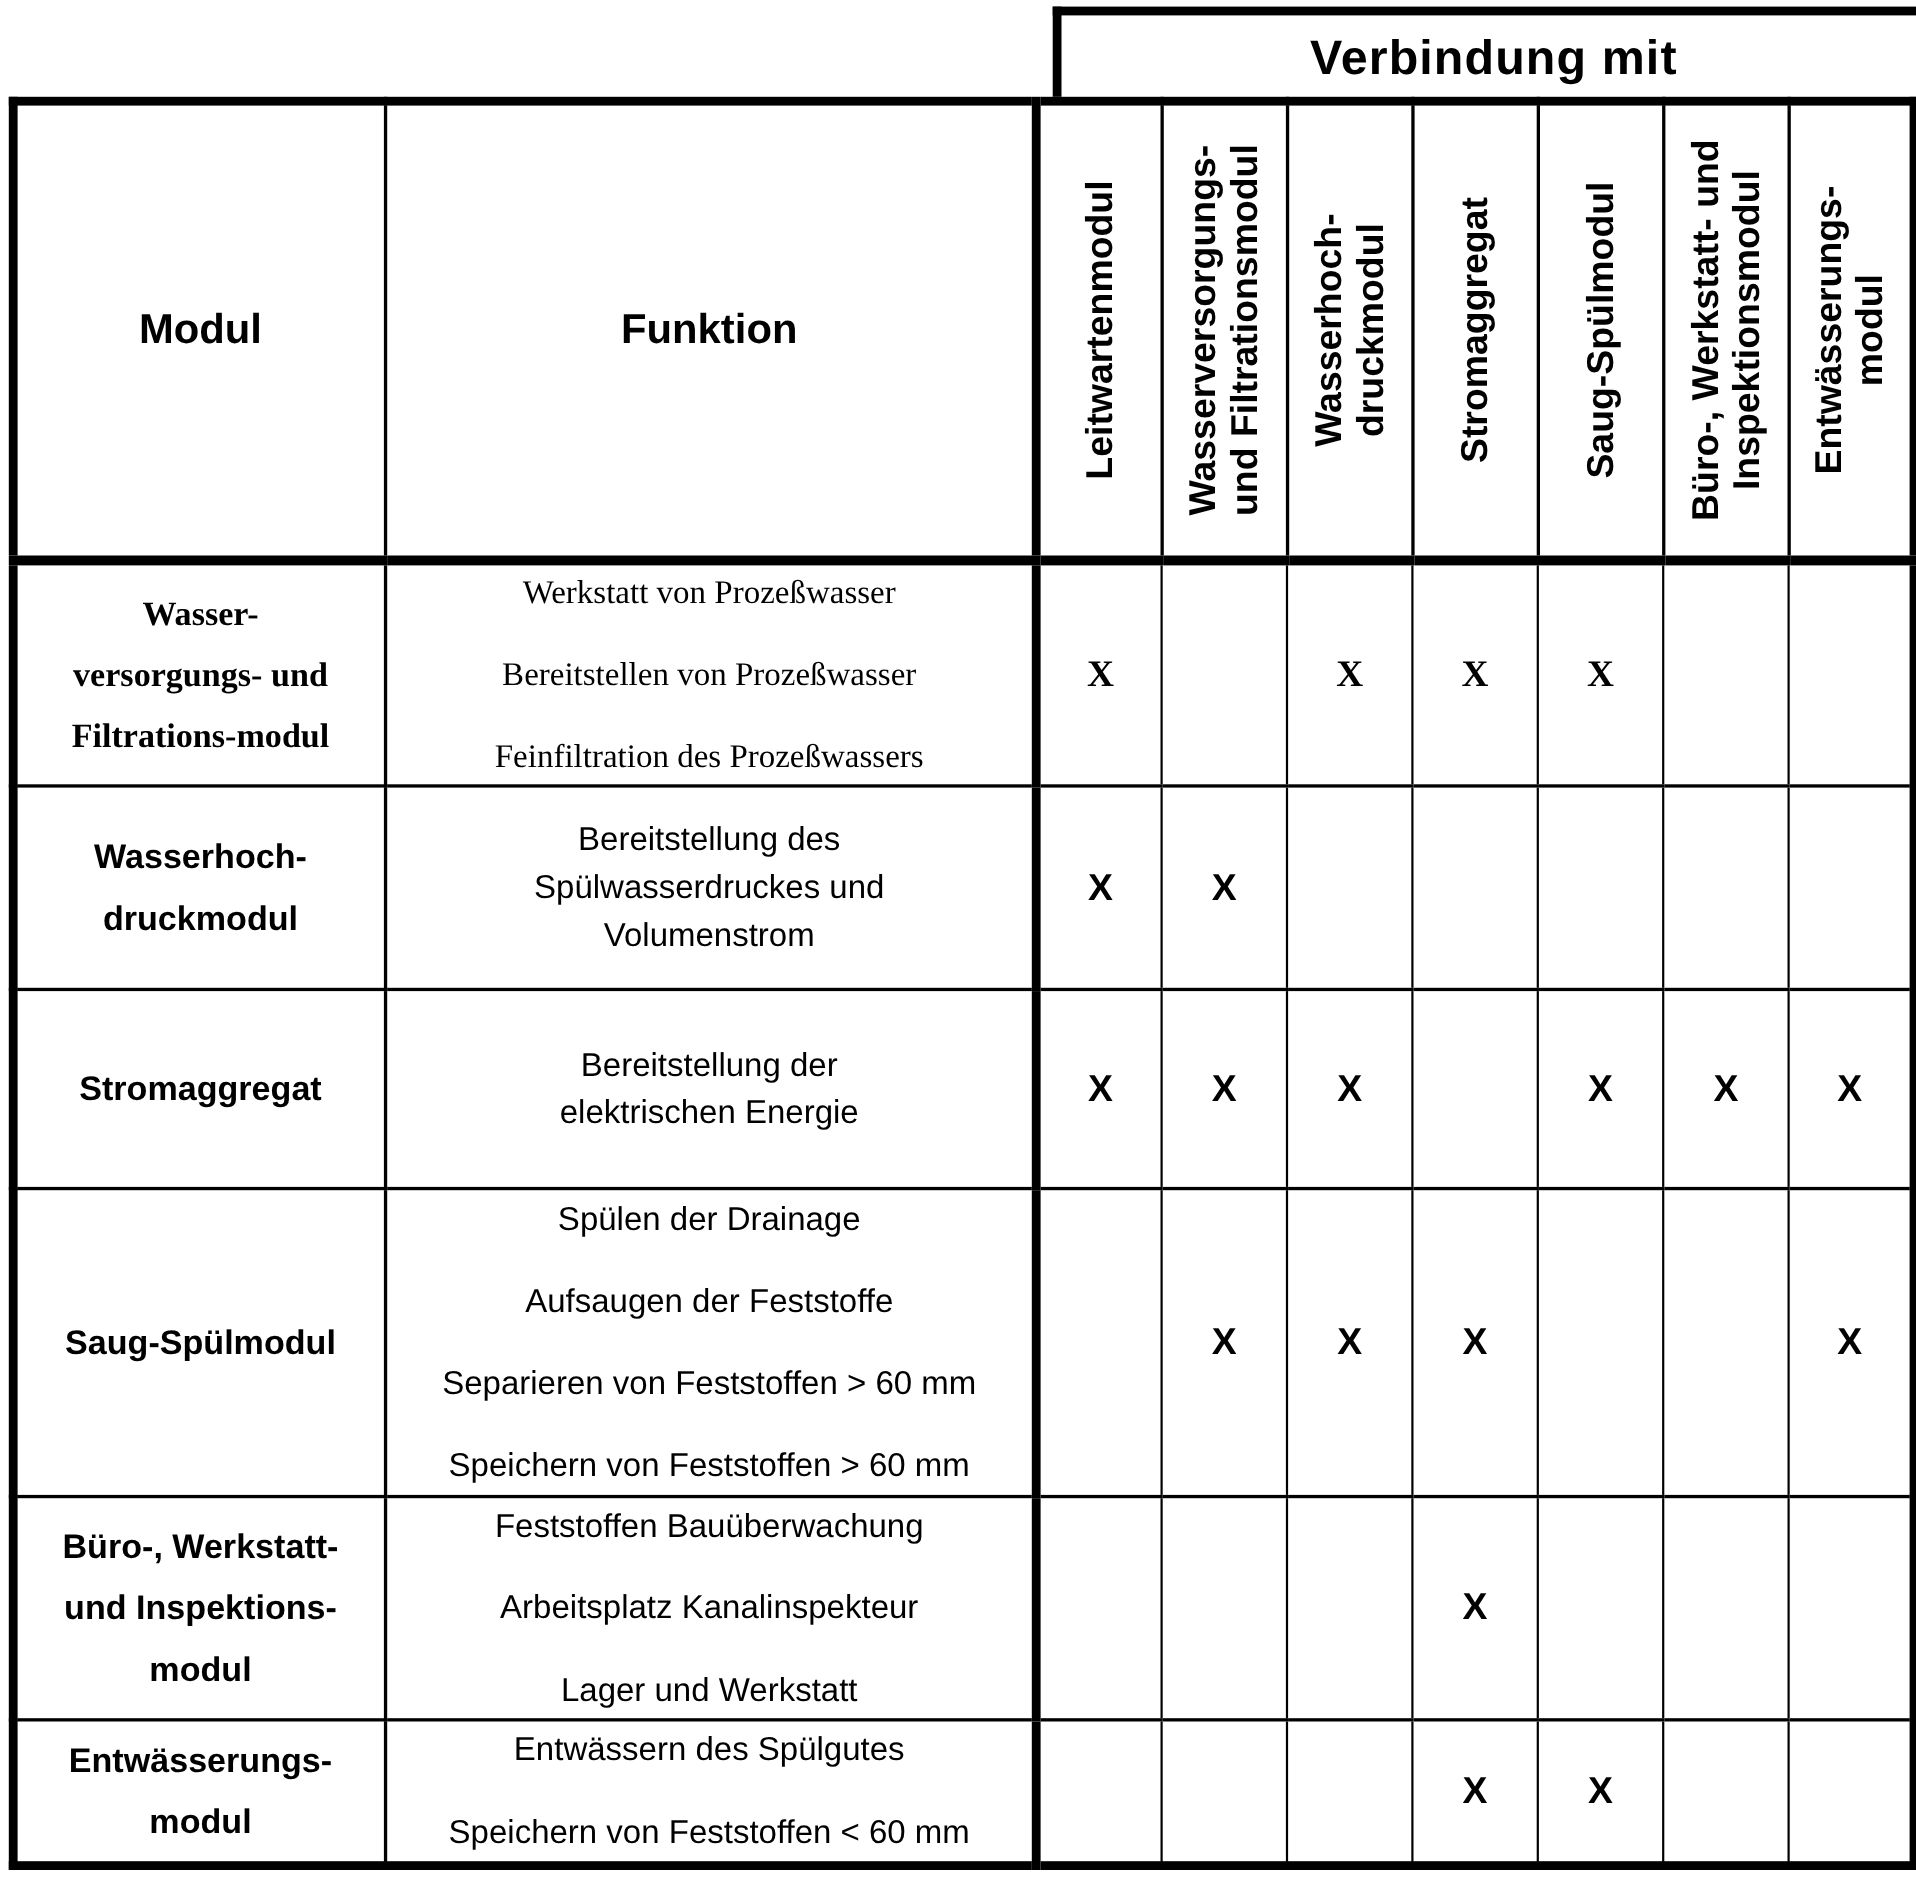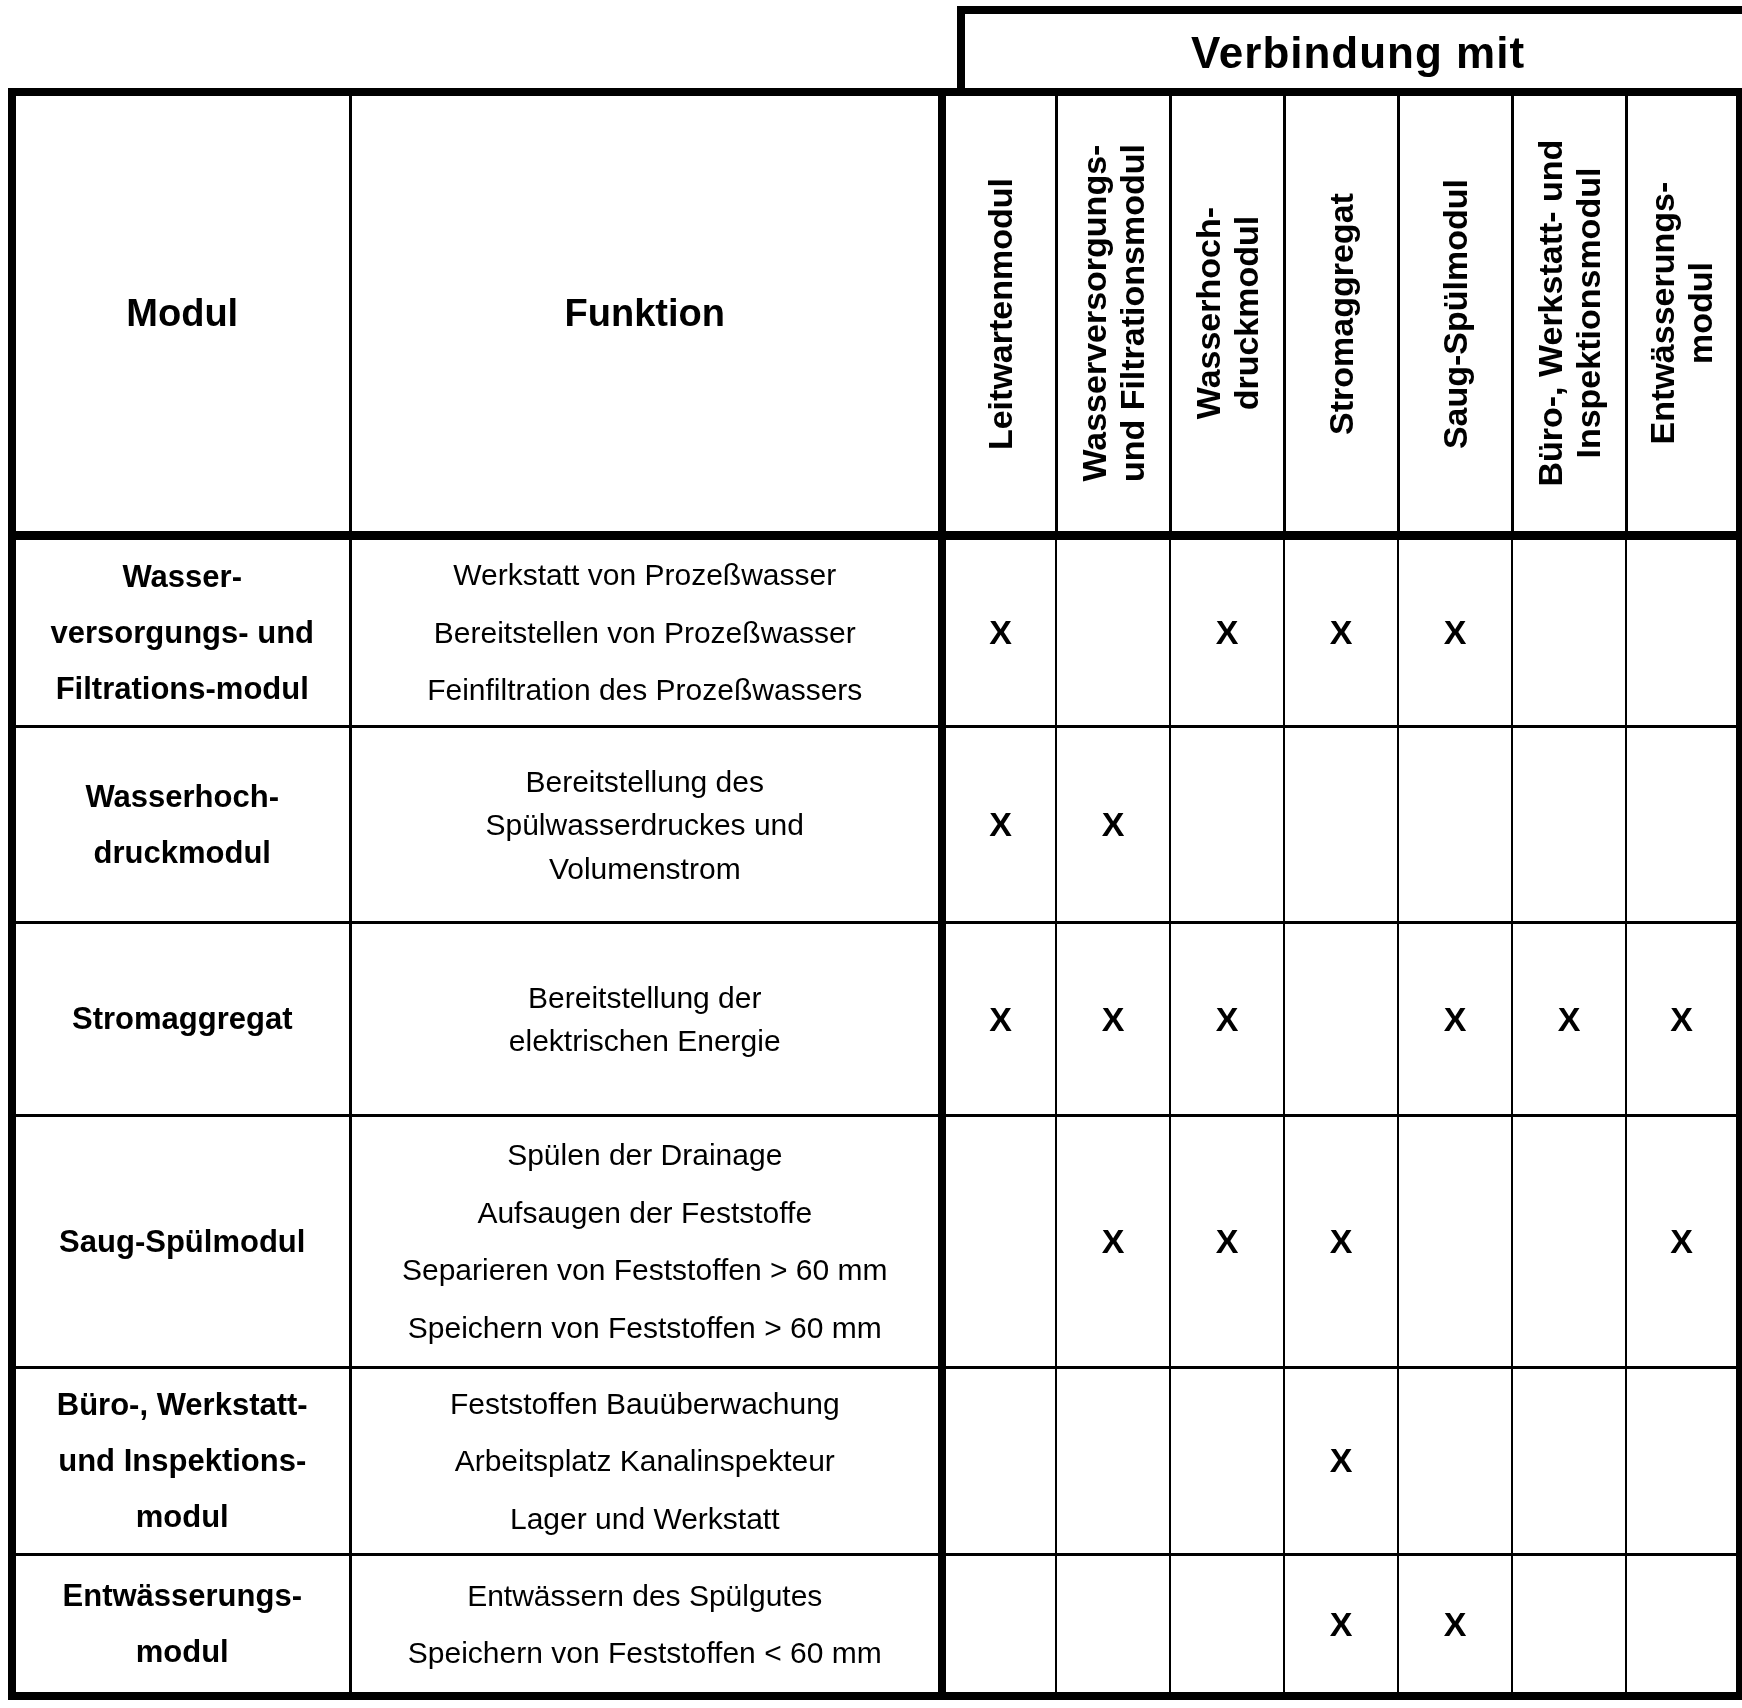--- a/index.html
+++ b/index.html
@@ -37,31 +37,31 @@
     transform:rotate(-90deg);
     width:max-content;text-align:center;
     font-weight:bold;font-size:34px;line-height:1.12;
   }
   .vline{white-space:nowrap;}
 
   
   .mfirst{border-left:8px solid #000;}
 
   
-  tr.r0{height:162px;} tr.r1{height:170px;} tr.r2{height:178px;}
+  tr.r0{height:162px;} tr.r1{height:170px;font-family:Liberation Serif, serif;} tr.r2{height:178px;}
   tr.r3{height:175px;} tr.r4{height:228px;} tr.r5{height:169px;}
   tr.r6{height:128px;}
 
   td.mod{
     font-weight:bold;font-size:31px;line-height:1.8;
     text-align:center;padding:0 6px;
   }
   td.fun{font-size:30px;text-align:center;padding:0 10px;}
   .fpar{line-height:1.45;}
-  .fpar + .fpar{margin-top:14px;}
+  .fpar + .fpar{margin-top:31px;}
   .fline{white-space:nowrap;}
 
   td.mark{
     font-weight:bold;font-size:34px;text-align:center;
     border-left-width:2px;border-right-width:2px;
   }
   td.mark.mfirst{border-left-width:8px;}
 </style>
 </head>
 <body>

